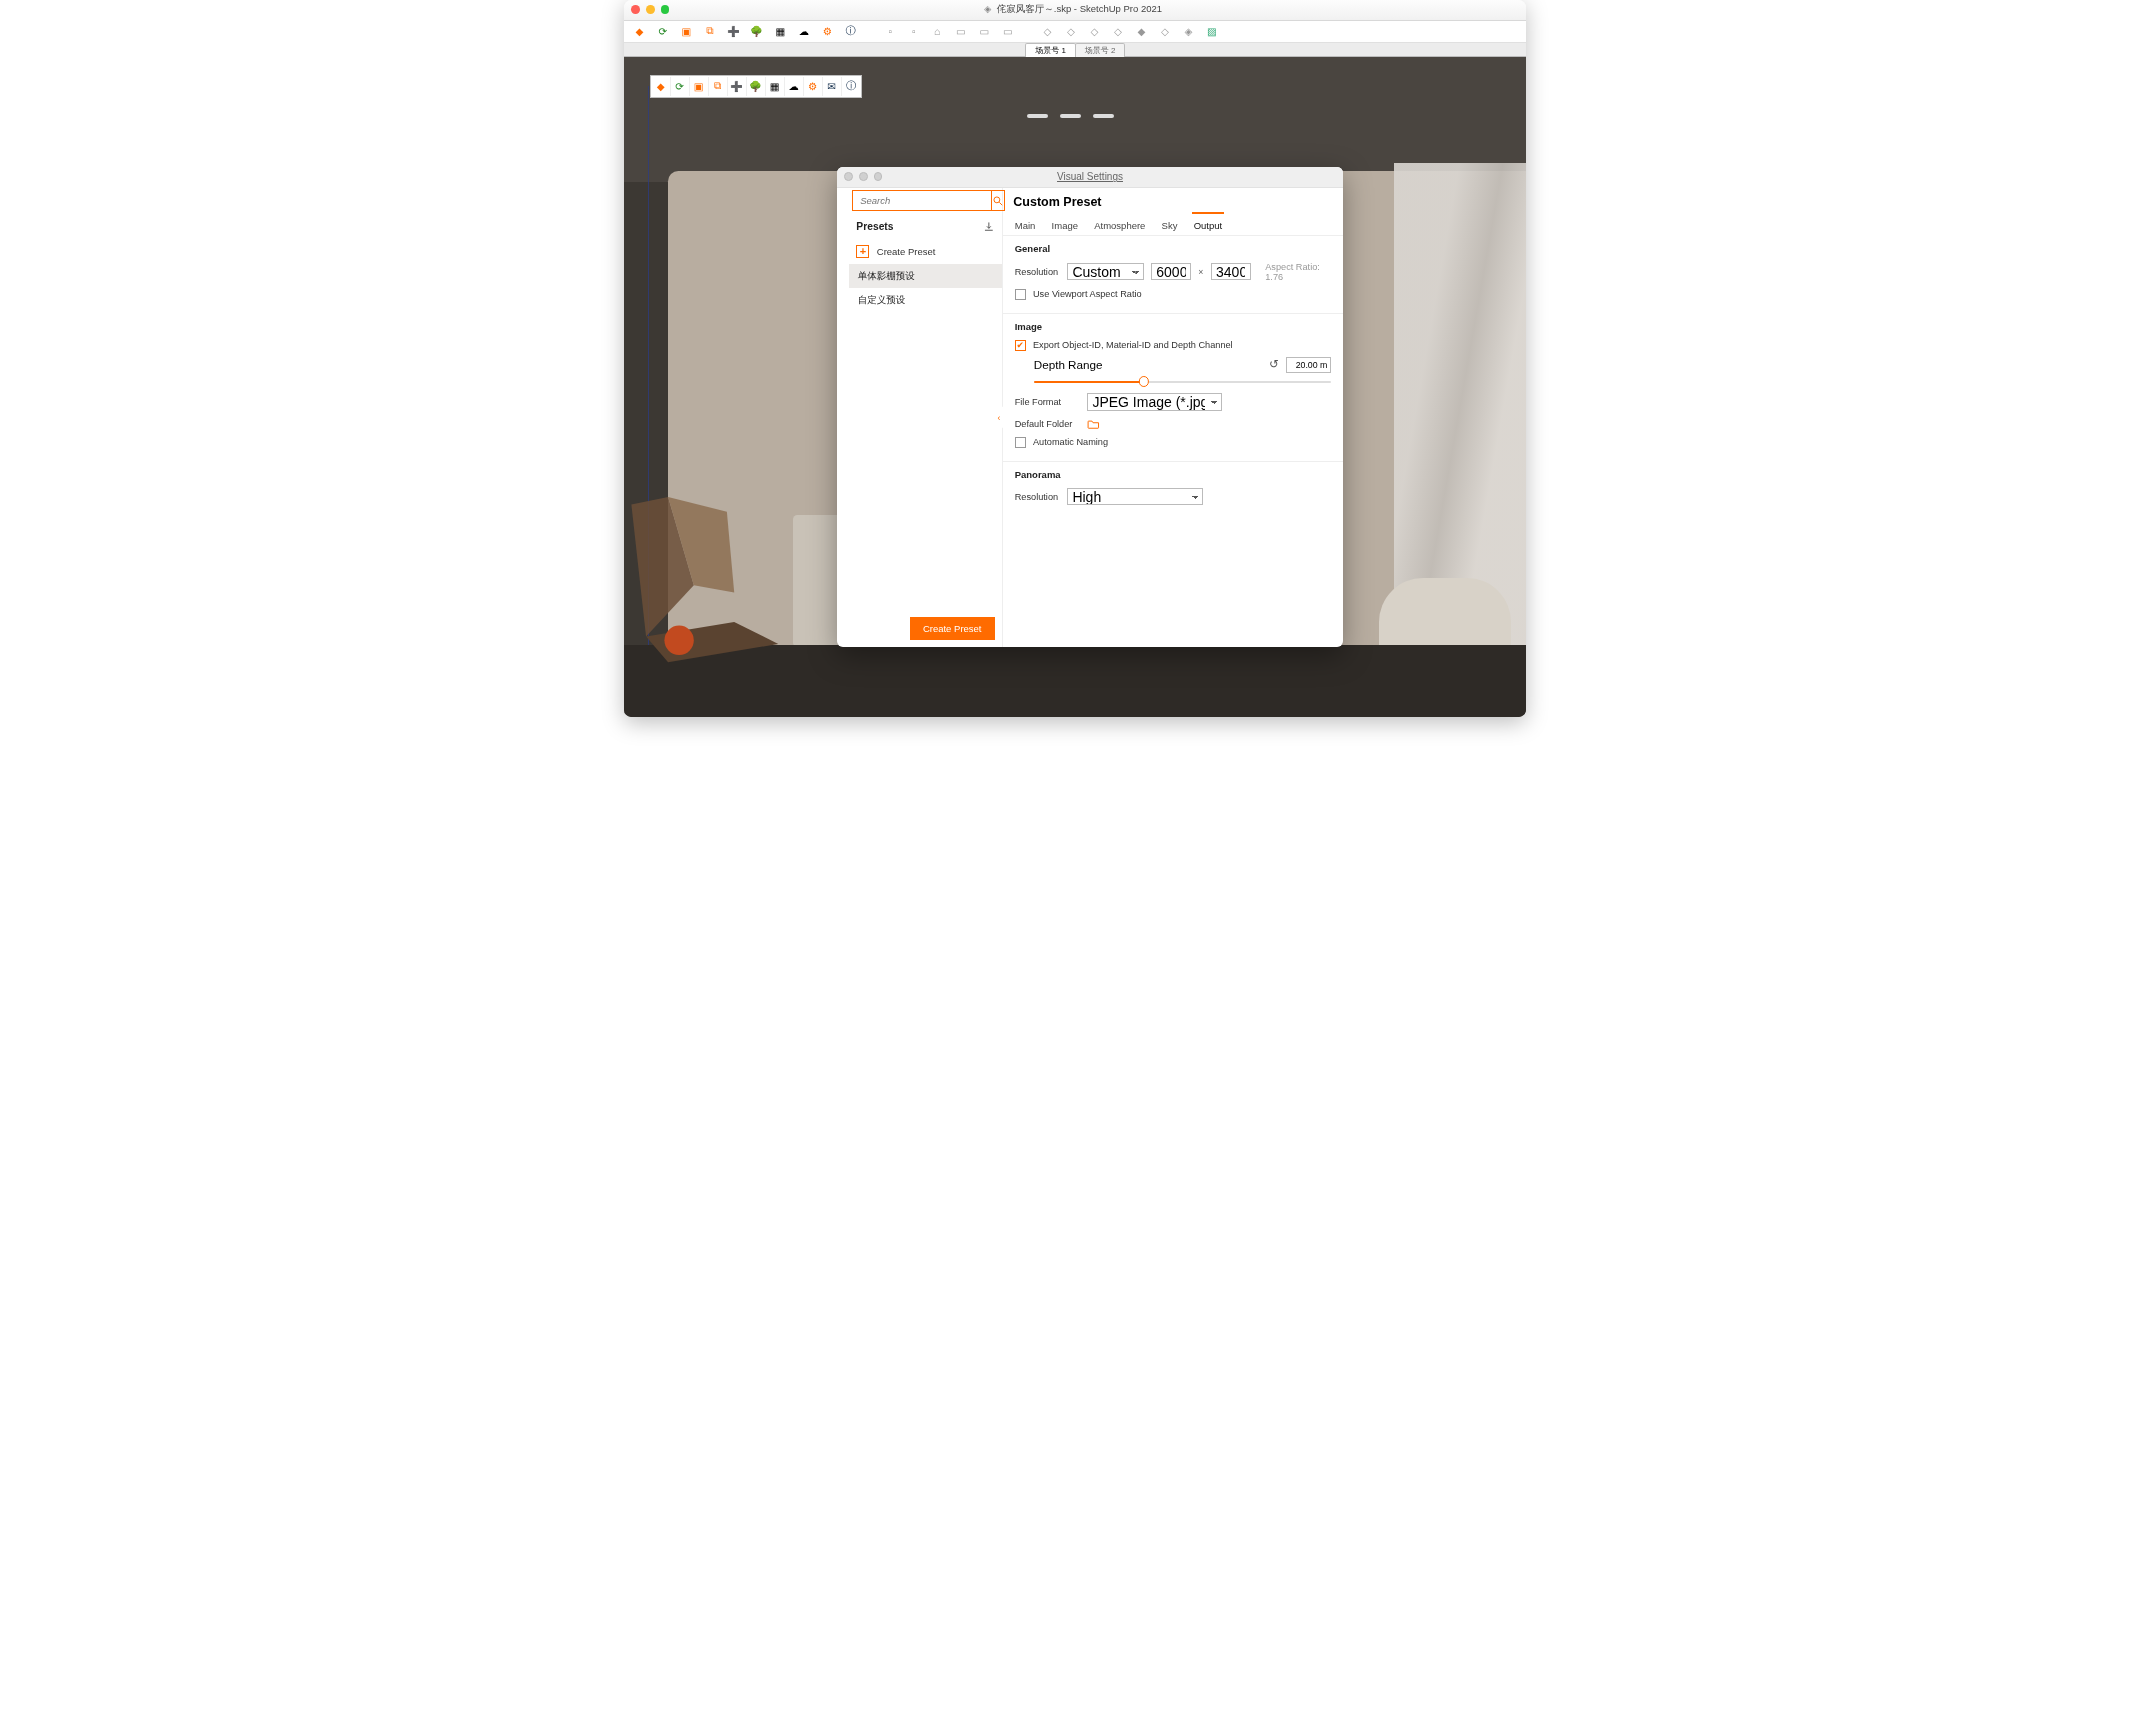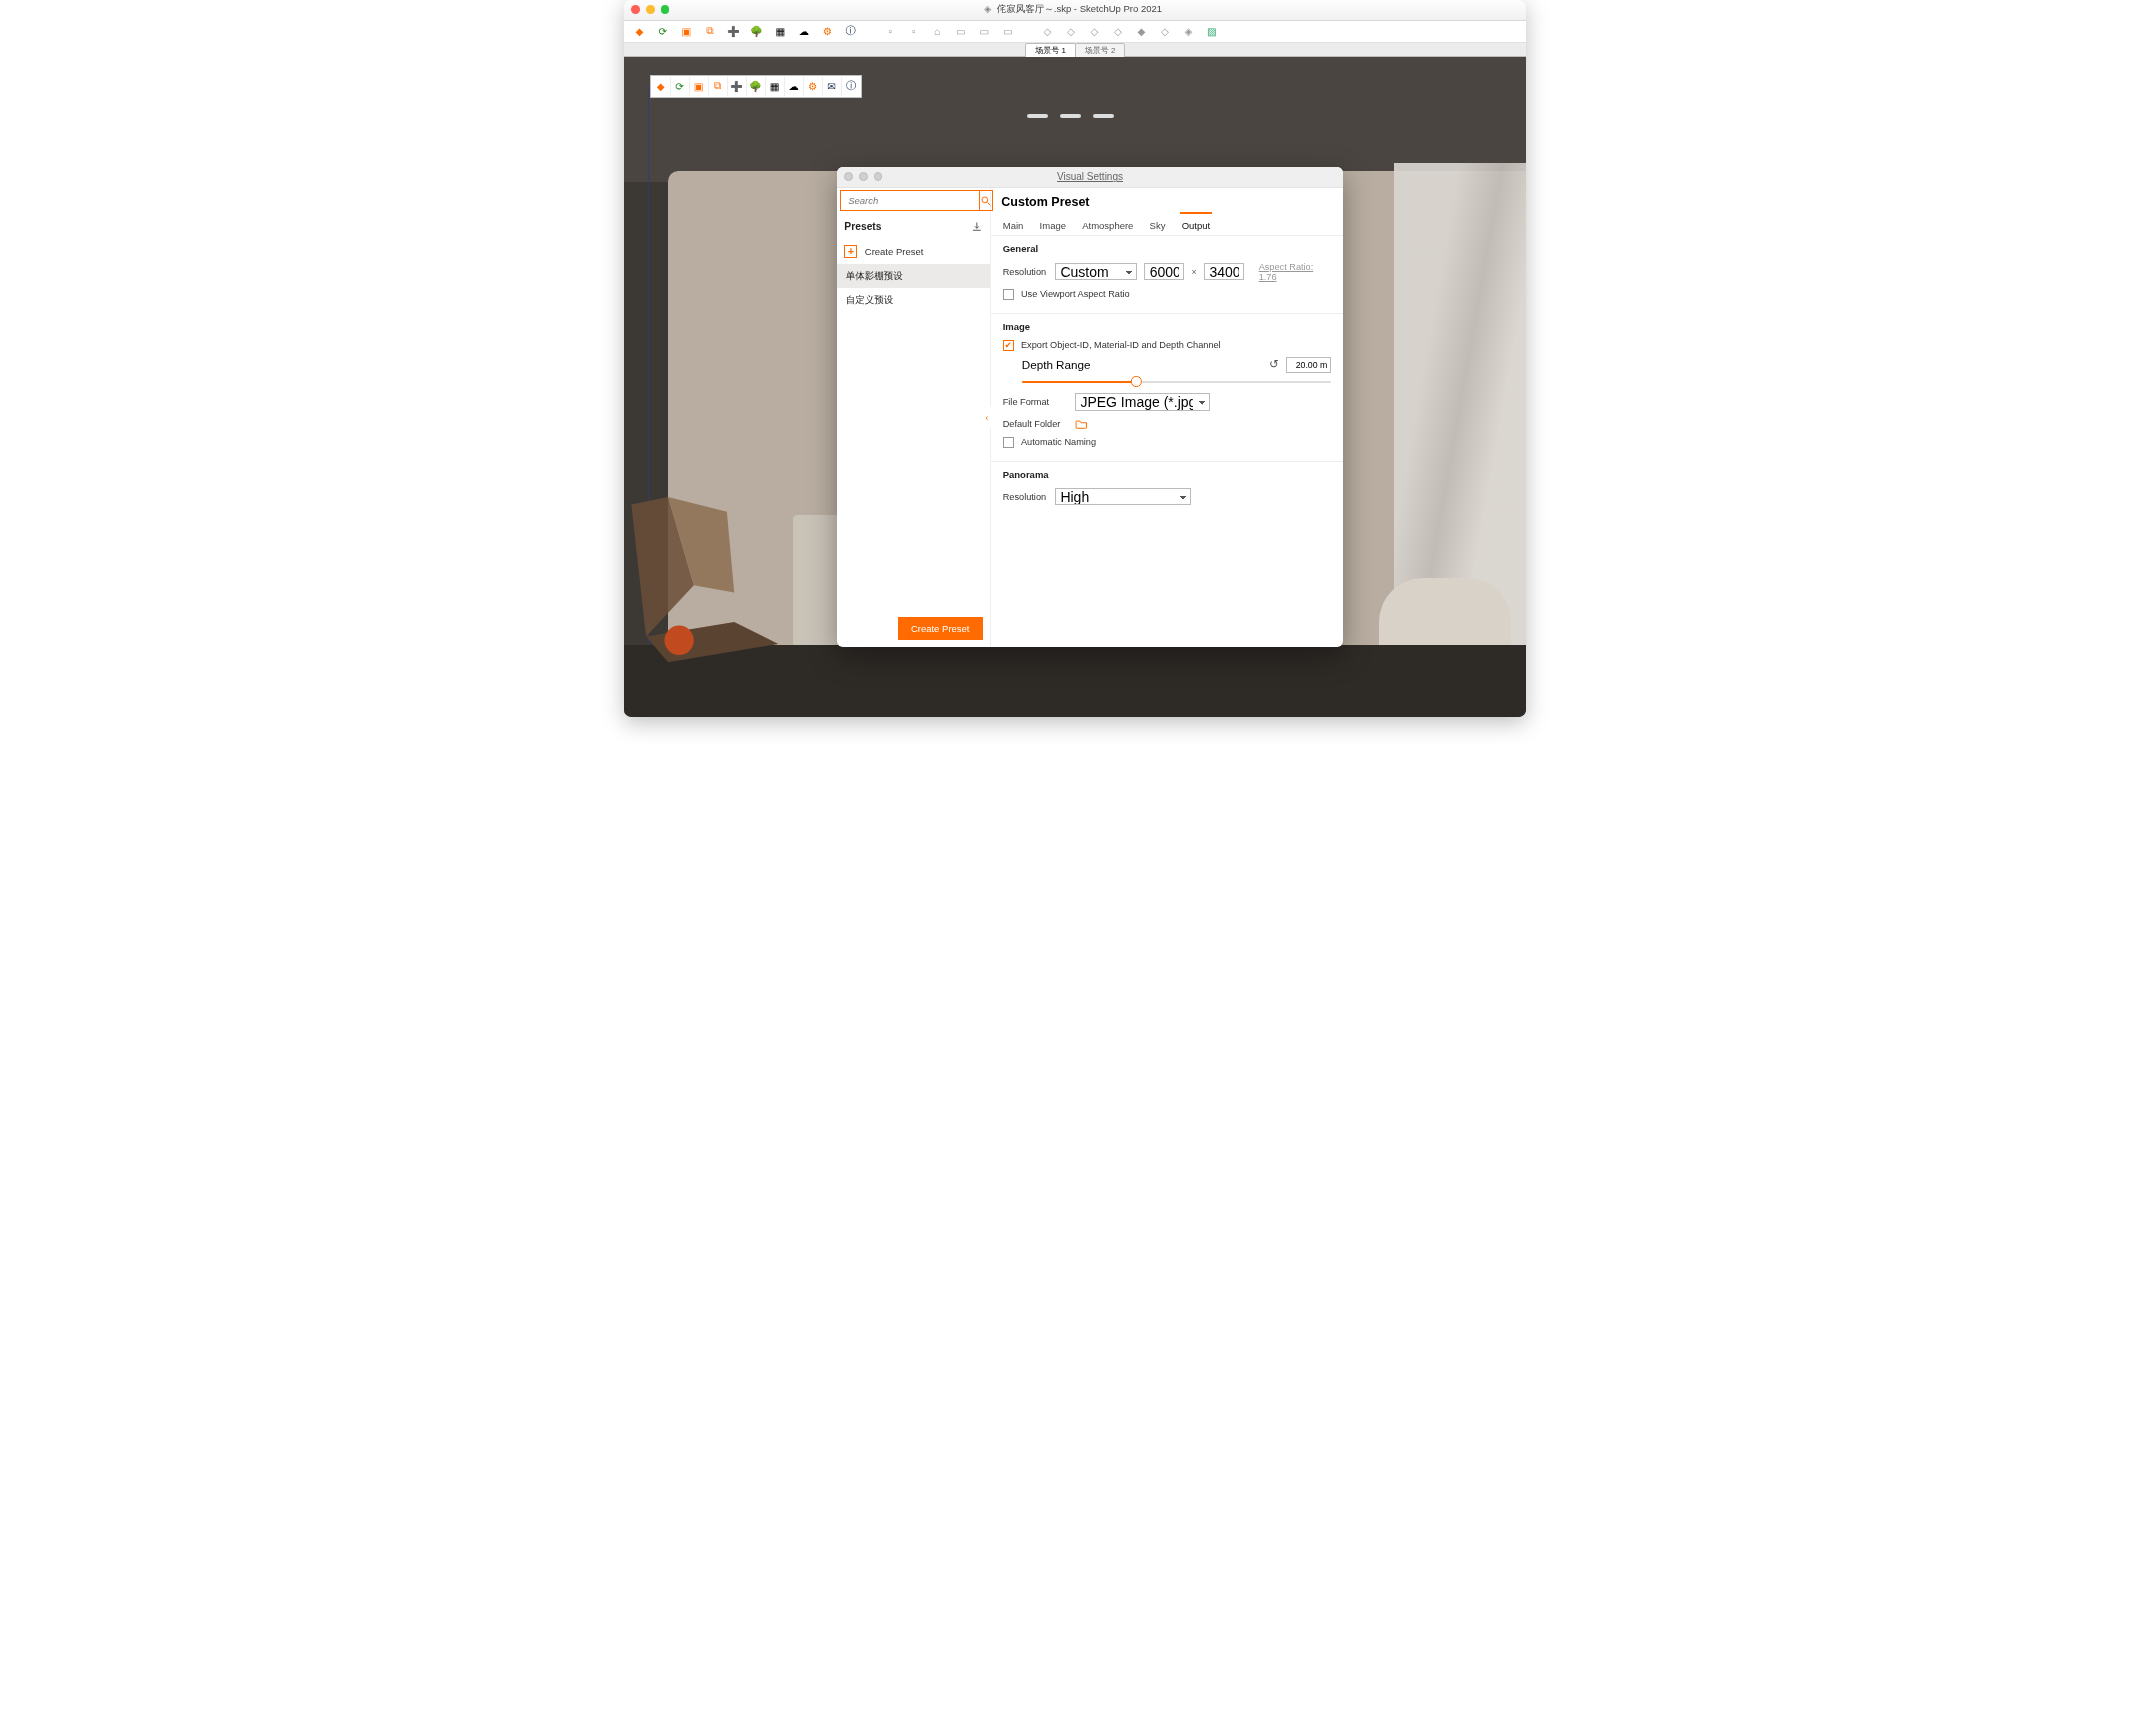--- a/index.html
+++ b/index.html
@@ -63,21 +63,21 @@
   background:#fff; border-radius:5.9px; box-shadow:0 8.8px 29px rgba(0,0,0,.35);
   display:flex; flex-direction:column; overflow:hidden;
 }
 .dialog-titlebar {
   height:20.5px; background:#efefef; border-bottom:0.7px solid #e2e2e2;
   display:flex; align-items:center; padding:0 7.3px; position:relative;
 }
 .dialog-titlebar .traffic span { background:#d0d0d0; border:0.4px solid #bcbcbc; }
 .dialog-title { position:absolute; left:0; right:0; text-align:center; font-size:10px; color:#666; font-weight:500;text-decoration:underline; }
 
-.dialog-body { flex:1; display:flex; }
+.dialog-body { flex:1; display:flex;padding-left:12px; }
 .dlg-left { width:154px; border-right:0.7px solid #eee; display:flex; flex-direction:column; position:relative; }
 .dlg-right { flex:1; display:flex; flex-direction:column; overflow:auto; }
 
 .searchbar { display:flex; margin:2.9px; }
 .searchbar input {
   flex:1; height:20.5px; border:0.7px solid #ff6b00; border-right:none; padding:0 7.3px;
   font-size:9.5px; font-style:italic; color:#888; outline:none;
 }
 .searchbar .sbtn {
   width:22px; border:0.7px solid #ff6b00; display:flex; align-items:center; justify-content:center;
@@ -124,21 +124,21 @@
 .section + .section { border-top:0.7px solid #eee; margin-top:2.9px; }
 .section h4 { font-size:9.5px; font-weight:800; margin-bottom:7.3px; color:#222; }
 .row { display:flex; align-items:center; gap:7.3px; font-size:9.2px; color:#333; margin-bottom:7.3px; }
 .row label.lbl { min-width:65px; }
 select, input.txt {
   border:0.7px solid #bbb; height:17.6px; font-size:14px; padding:0 4.4px; background:#fff;
 }
 select { appearance:none; padding-right:16px; background-image:linear-gradient(45deg,transparent 50%,#555 50%),linear-gradient(-45deg,transparent 50%,#555 50%); background-position:right 6.6px top 7.3px,right 2.9px top 7.3px; background-size:3.7px 3.7px; background-repeat:no-repeat; }
 input.num { width:40px; }
 .mult { color:#666; font-size:8.8px; }
-.aspect { color:#999; font-size:9.2px; margin-left:7.3px;text-decoration:underline; }
+.aspect { color:#999; font-size:9.2px; margin-left:7.3px; }
 
 .chk { display:flex; align-items:center; gap:7.3px; font-size:9.2px; color:#333; margin-bottom:5.9px; }
 .chk .box { width:11px; height:11px; border:0.7px solid #999; display:flex; align-items:center; justify-content:center; font-size:8.8px; color:#ff6b00; }
 .chk.checked .box { border-color:#ff6b00; }
 
 .depth-row { display:flex; align-items:center; justify-content:space-between; padding-left:19px; }
 .depth-row .reset { color:#555; cursor:pointer; margin-right:4.4px; }
 .depth-row input.num2 { width:45px; text-align:right; padding-right:2.9px; height:16px; border:0.7px solid #bbb; font-size:8.8px; }
 .slider-wrap { padding:1.5px 0 4.4px 19px; }
 .slider {

